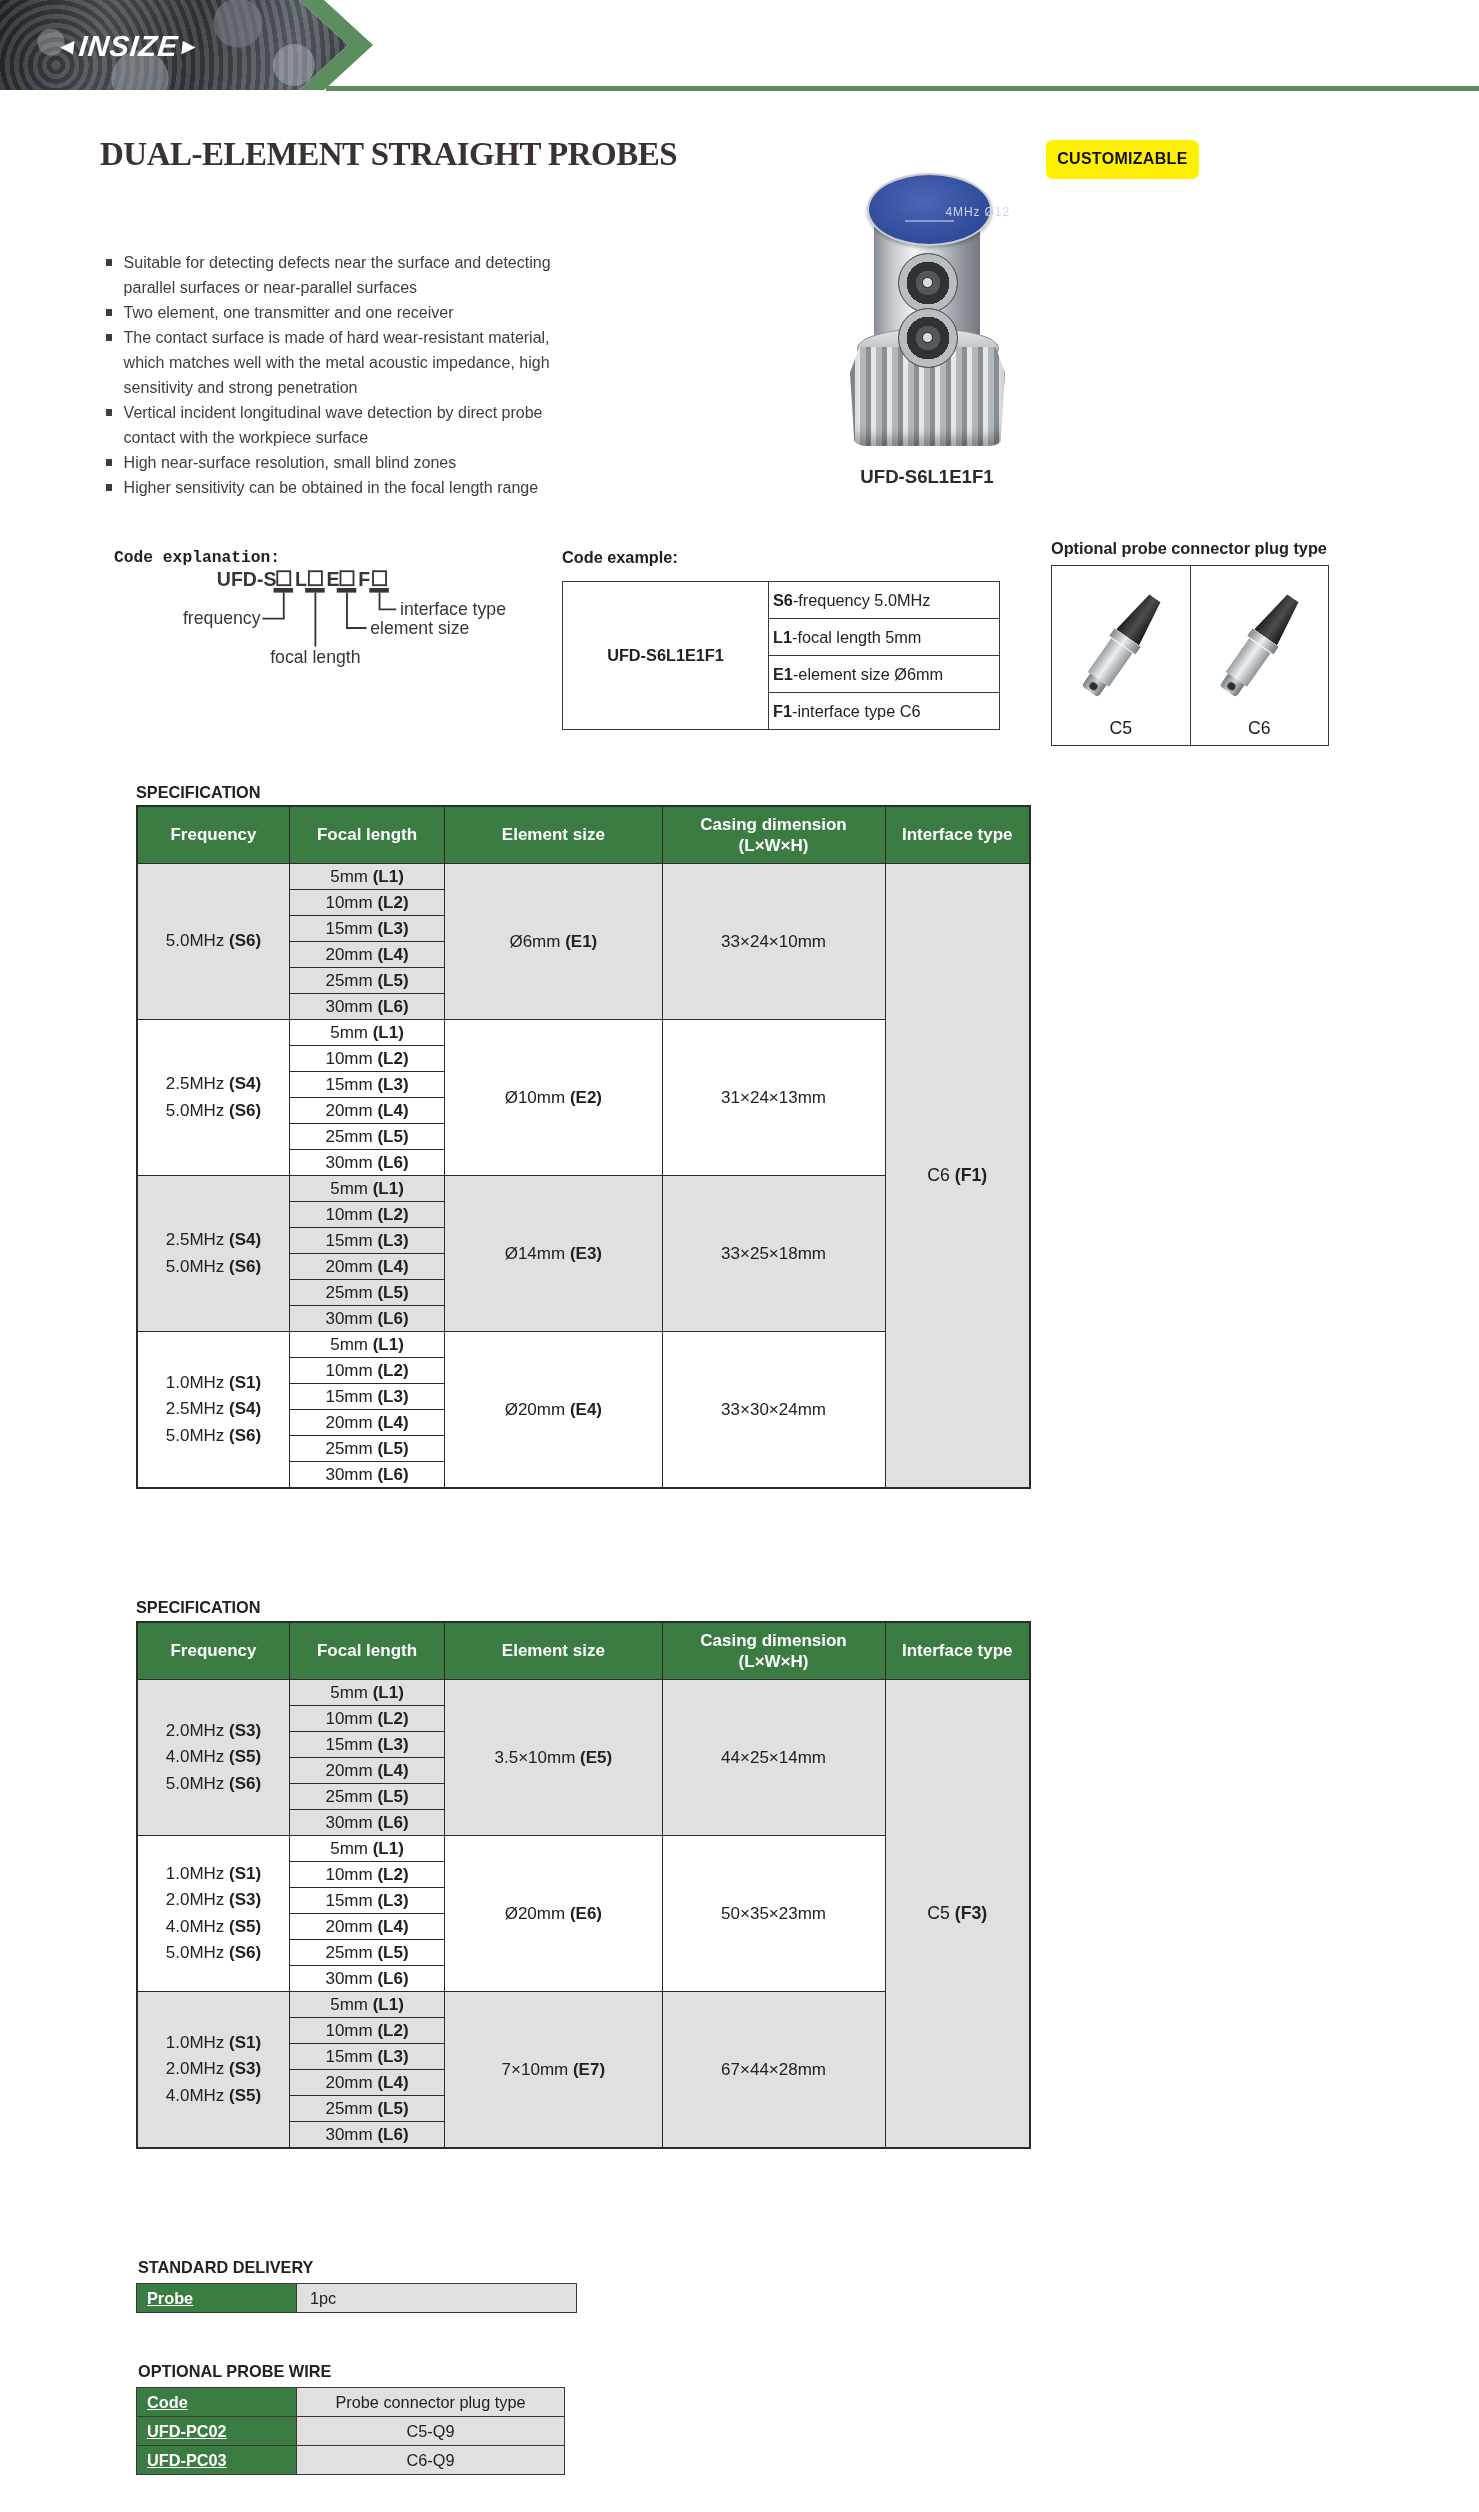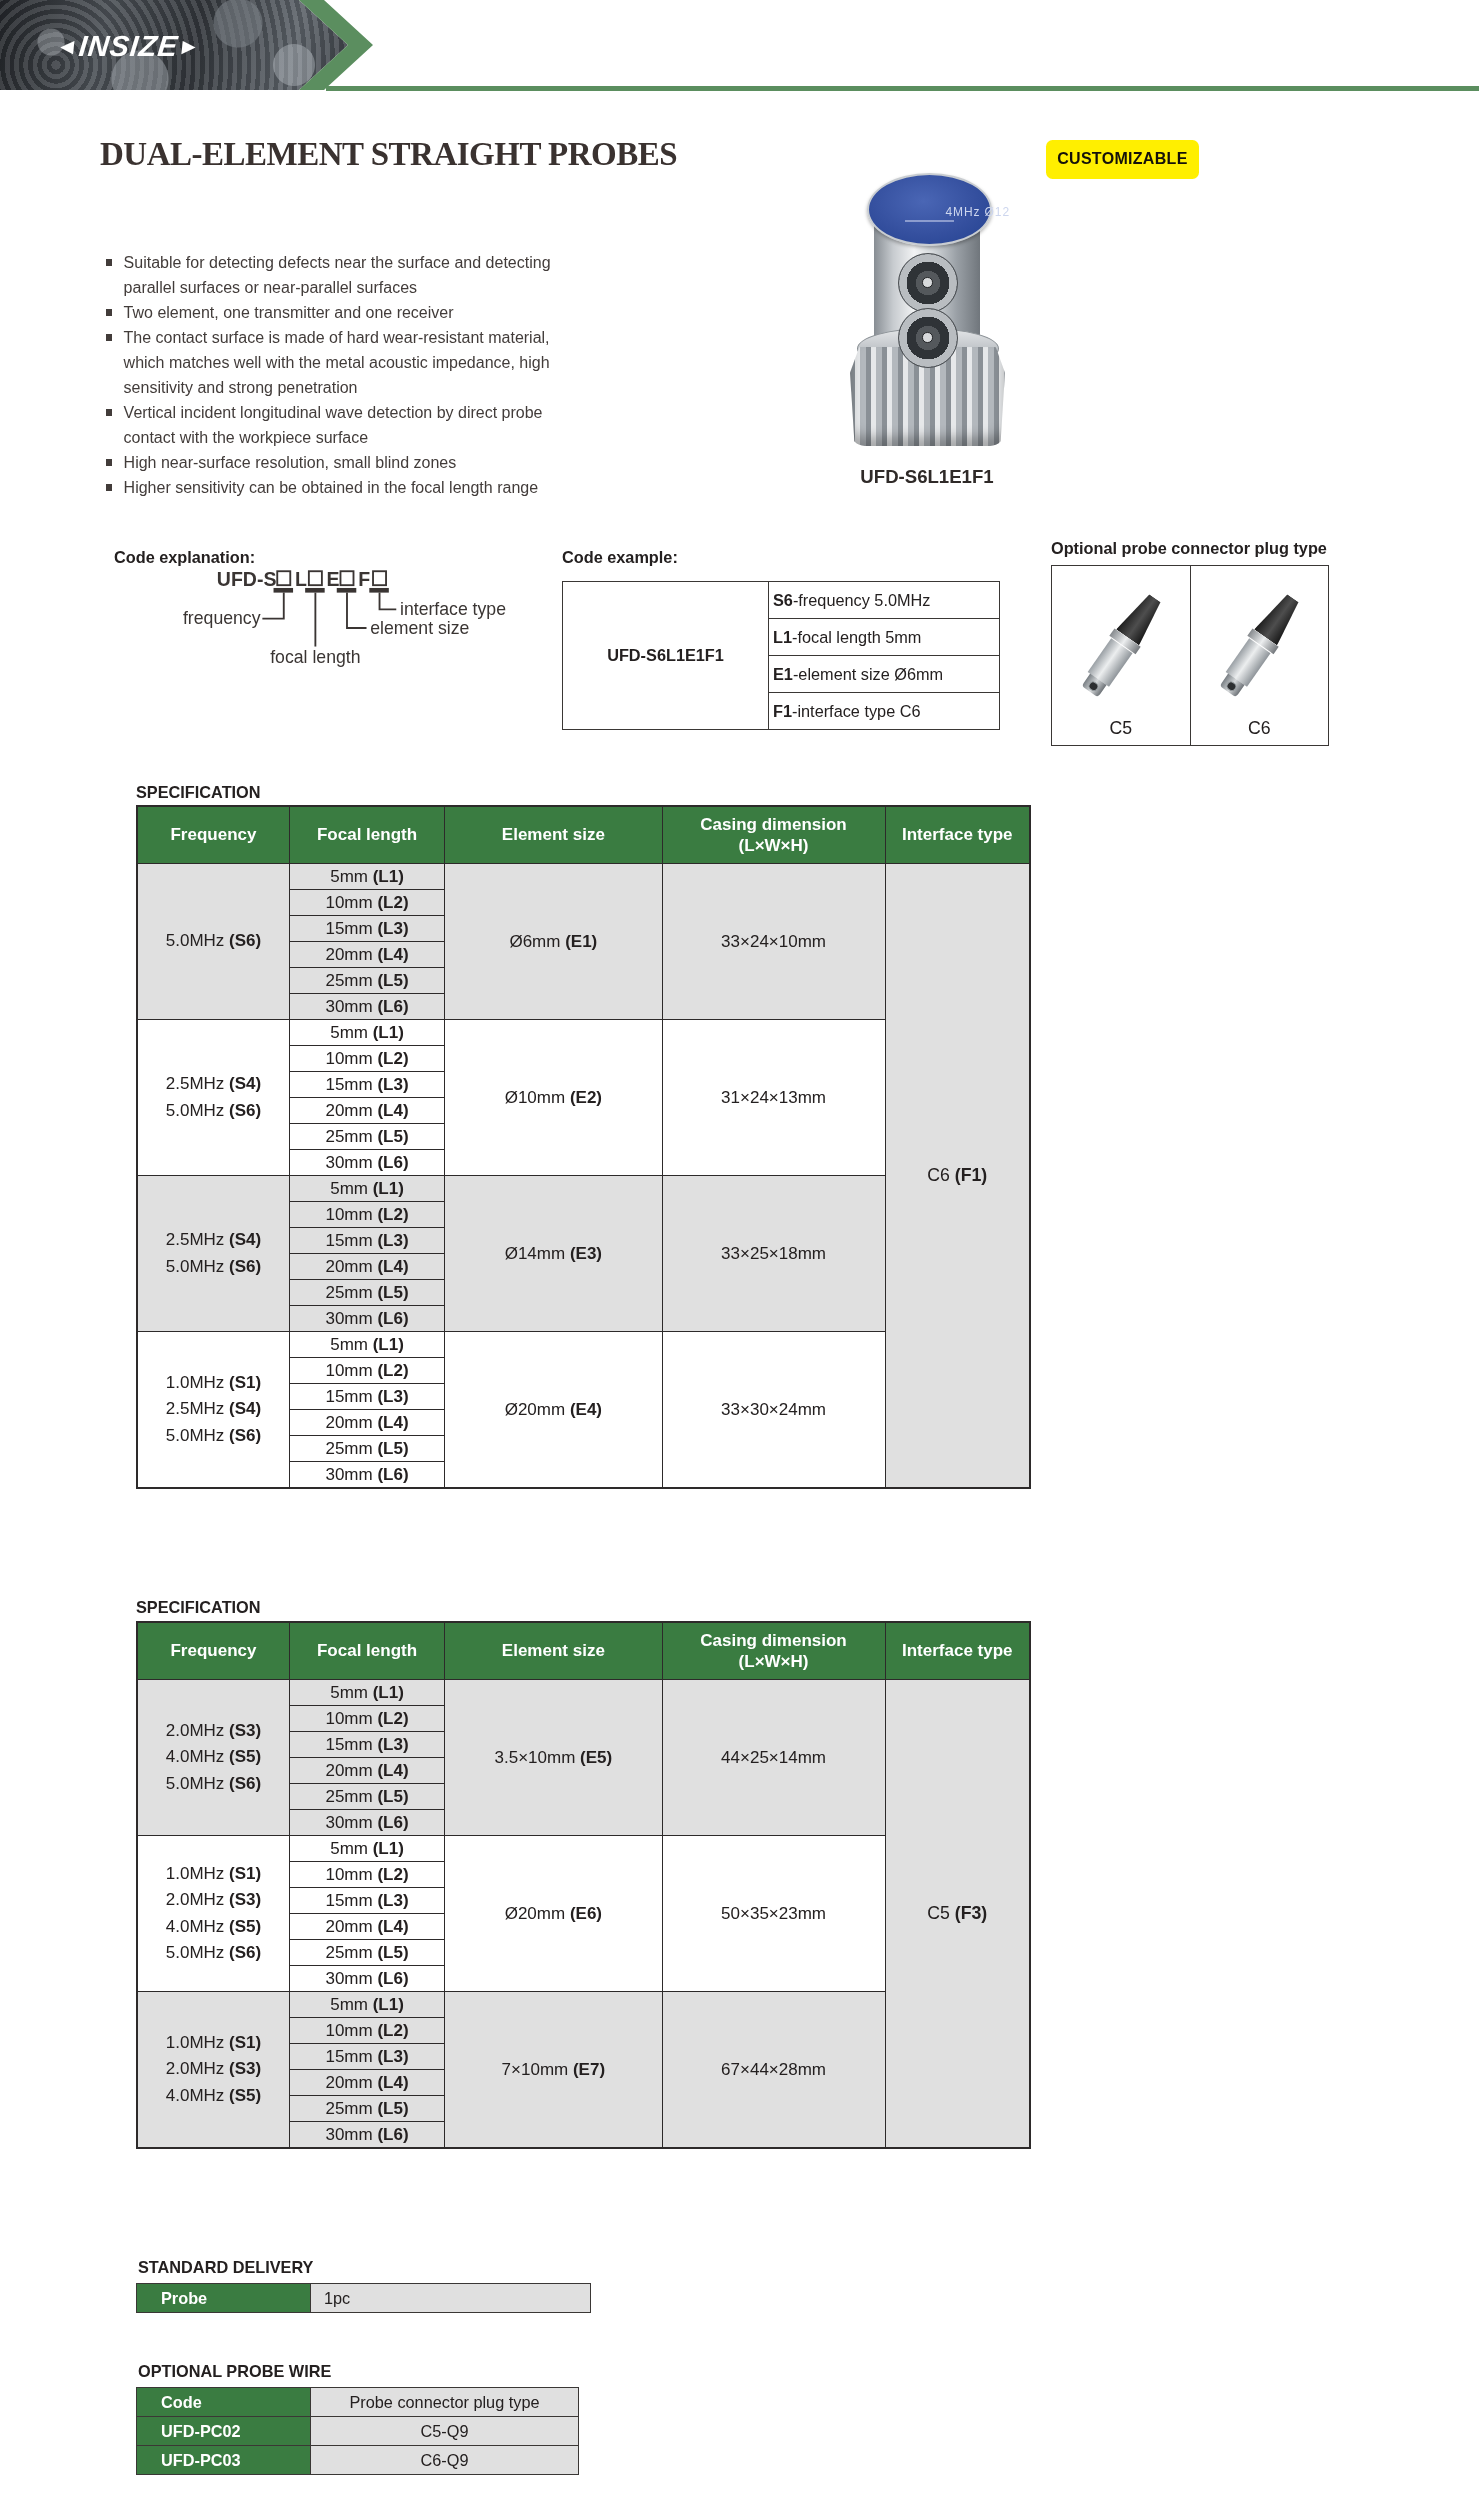--- a/index.html
+++ b/index.html
@@ -102,21 +102,21 @@
     height:54px;line-height:1.25;white-space:pre-line;}
   table.spec td{height:23px;font-size:17px;background:#fff;}
   table.spec td.freq{line-height:1.55;}
   table.spec tr.shaded td{background:var(--row-gray,#e0e0e0);}
   table.spec td.iface{background:#fff;font-size:17.7px;}
 
   
   .mini-table{position:absolute;left:136px;border-collapse:collapse;}
   .mini-table td{border:1.9px solid #3a3735;font-size:16.3px;}
   .mini-green{background:var(--green-header,#3a7c41);color:#fff;font-weight:bold;
-    width:148px;padding-left:24px;}
+    width:148px;padding-left:10px;text-decoration:underline;}
   .mini-gray{background:var(--row-gray,#e0e0e0);width:265px;color:#242020;}
   .mini-gray.left{padding-left:13px;} .mini-gray.center{text-align:center;}
   .mini-table tr{height:29px;}
 </style>
 </head>
 <body>
 
 <div class="page">
 
   <div class="banner">
@@ -148,21 +148,21 @@
       <div class="probe-cap-label">4MHz Ø12</div>
       <div class="probe-cap-line"></div>
     </div>
     <div class="probe-collar"></div>
     <div class="probe-base"></div>
     <div class="probe-port p1"></div>
     <div class="probe-port p2"></div>
     <div class="probe-caption">UFD-S6L1E1F1</div>
   </div>
 
-  <div class="sec-title" style="left:114px;top:548px;">Code explanation:</div>
+  <div class="sec-title" style="left:114px;top:548px;font-family:Liberation Mono, monospace;">Code explanation:</div>
   <svg style="position:absolute;left:158px;top:561px;width:391px;height:106px" viewBox="0 0 420 114" font-family="&quot;Liberation Sans&quot;,sans-serif">
     <text x="63" y="27" font-size="21" font-weight="bold" fill="#3a3533">UFD-S</text>
     <rect x="128" y="11" width="14" height="15" fill="none" stroke="#3a3533" stroke-width="2"></rect>
     <rect x="124" y="29" width="21" height="5" fill="#3a3533"></rect>
     <text x="147" y="27" font-size="21" font-weight="bold" fill="#3a3533">L</text>
     <rect x="162" y="11" width="14" height="15" fill="none" stroke="#3a3533" stroke-width="2"></rect>
     <rect x="158" y="29" width="21" height="5" fill="#3a3533"></rect>
     <text x="181" y="27" font-size="21" font-weight="bold" fill="#3a3533">E</text>
     <rect x="196" y="11" width="14" height="15" fill="none" stroke="#3a3533" stroke-width="2"></rect>
     <rect x="192" y="29" width="21" height="5" fill="#3a3533"></rect>

